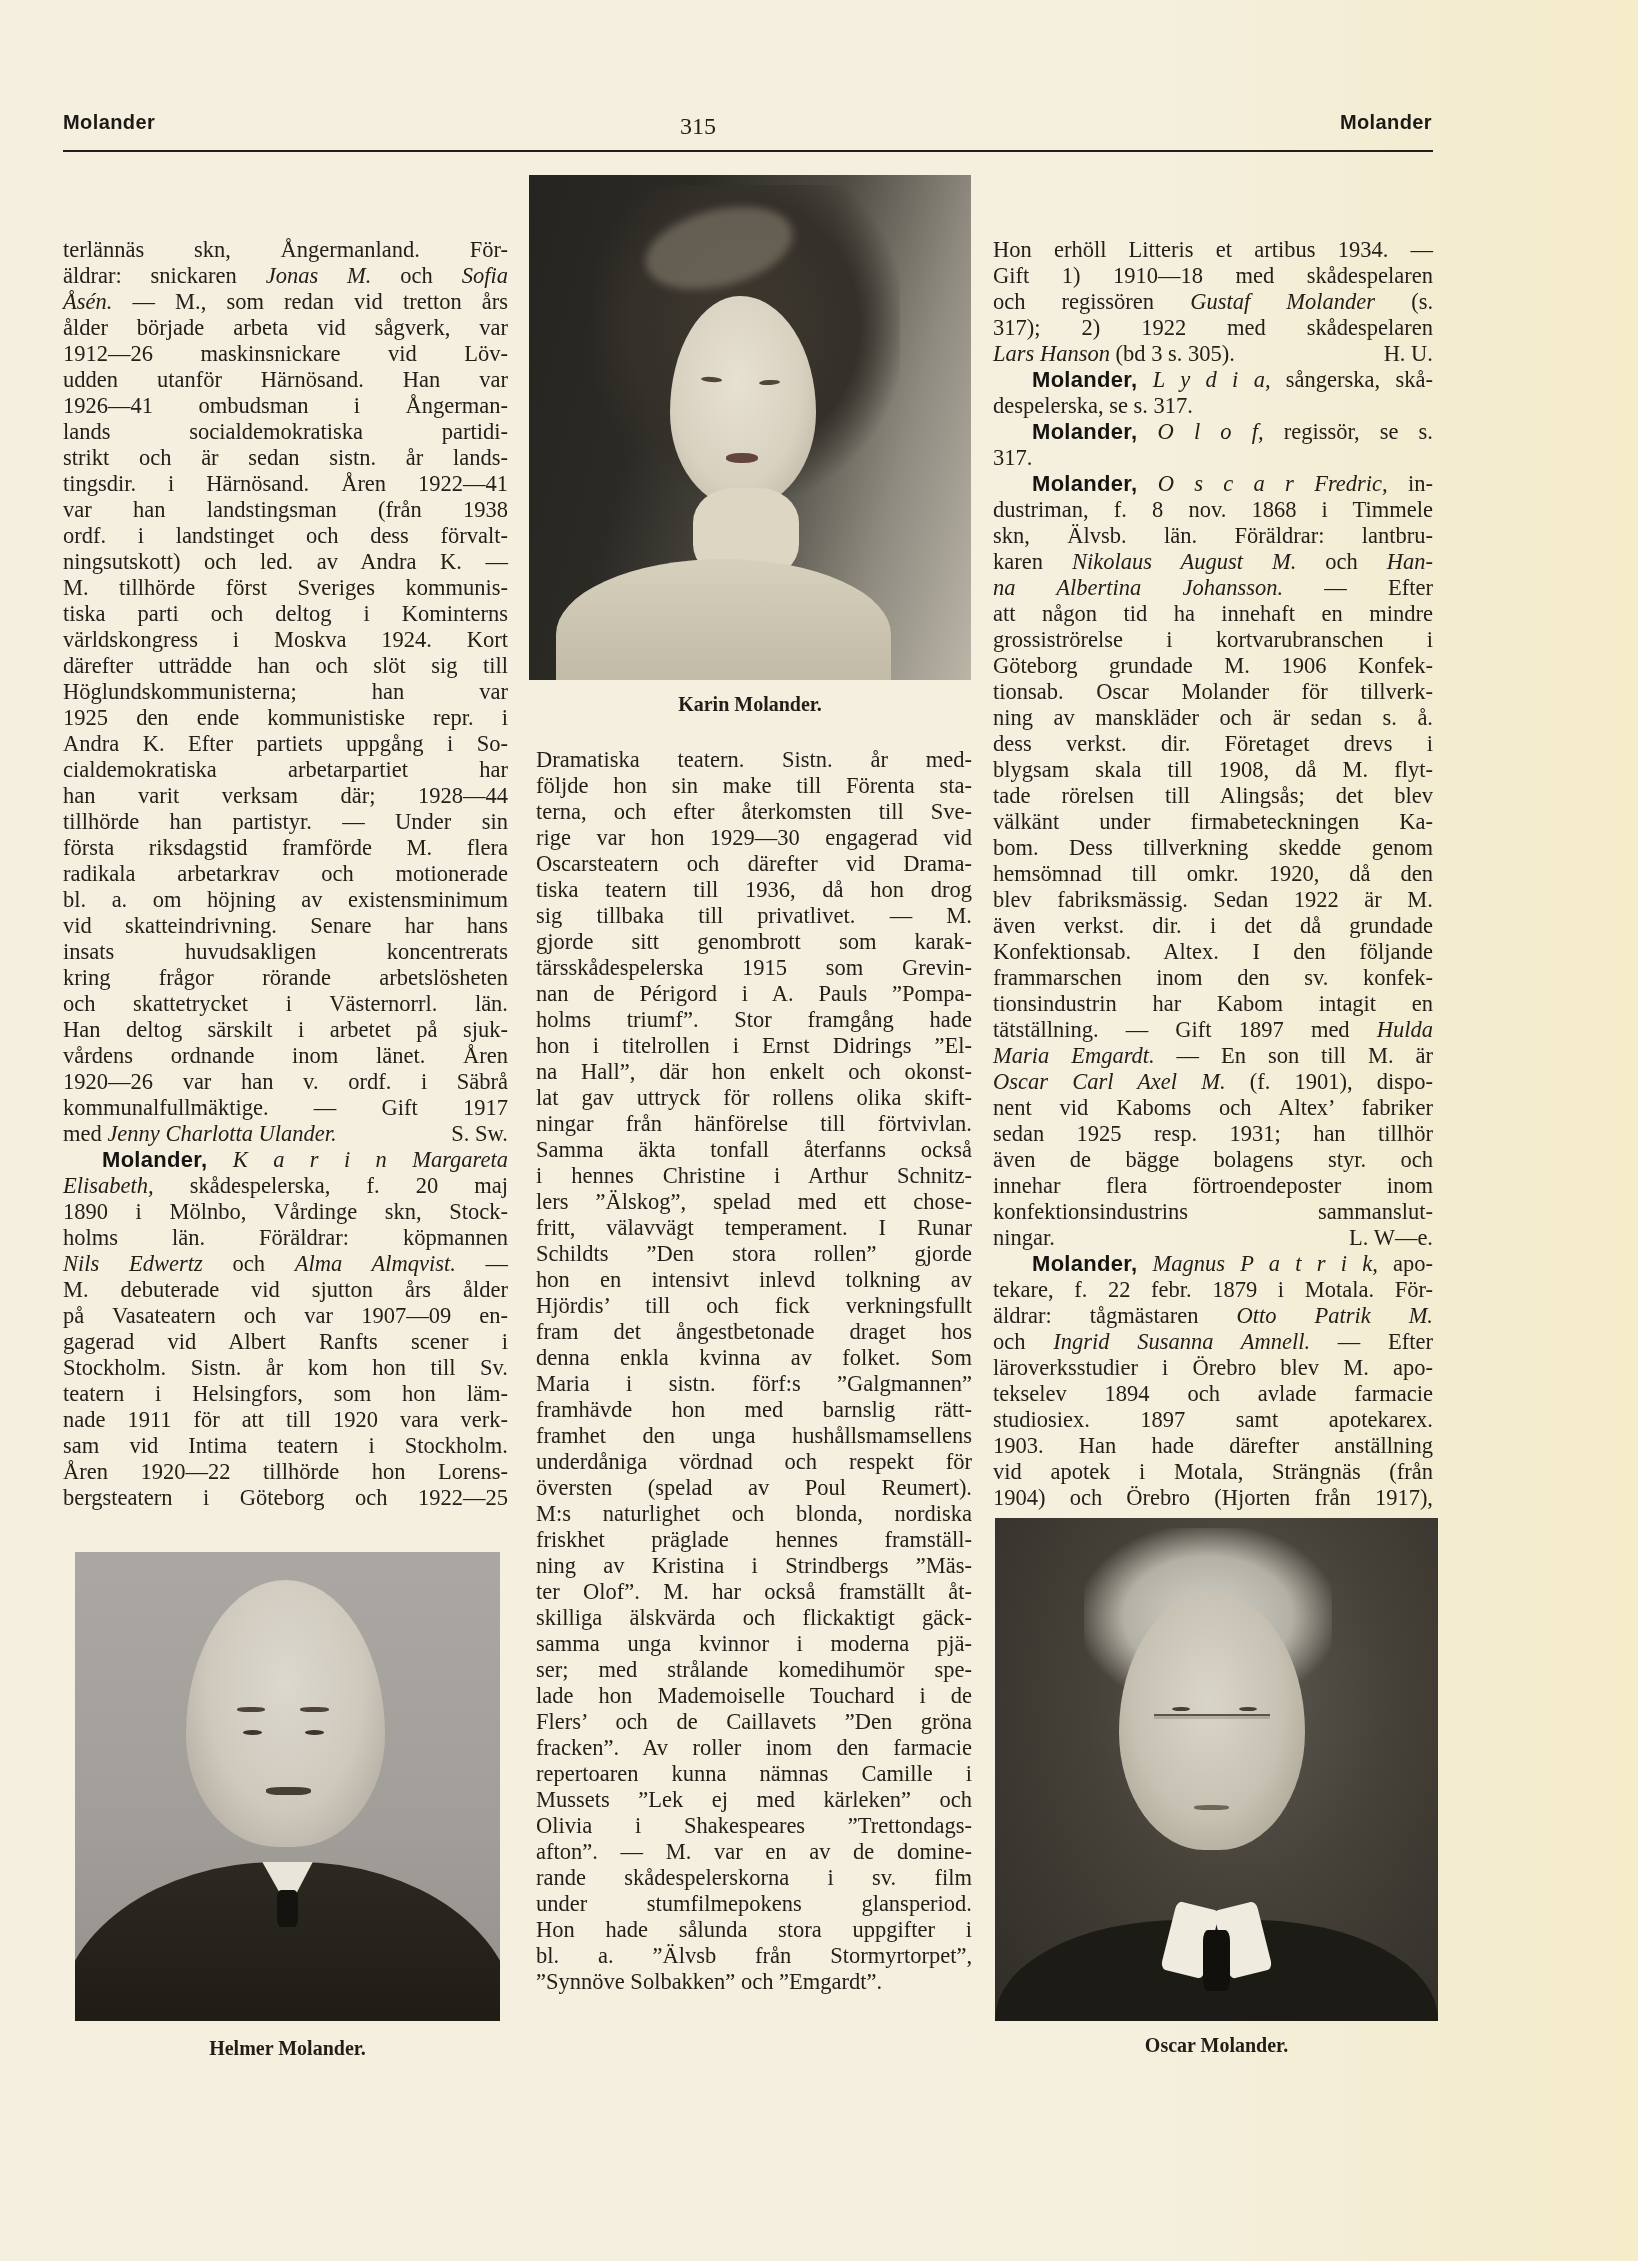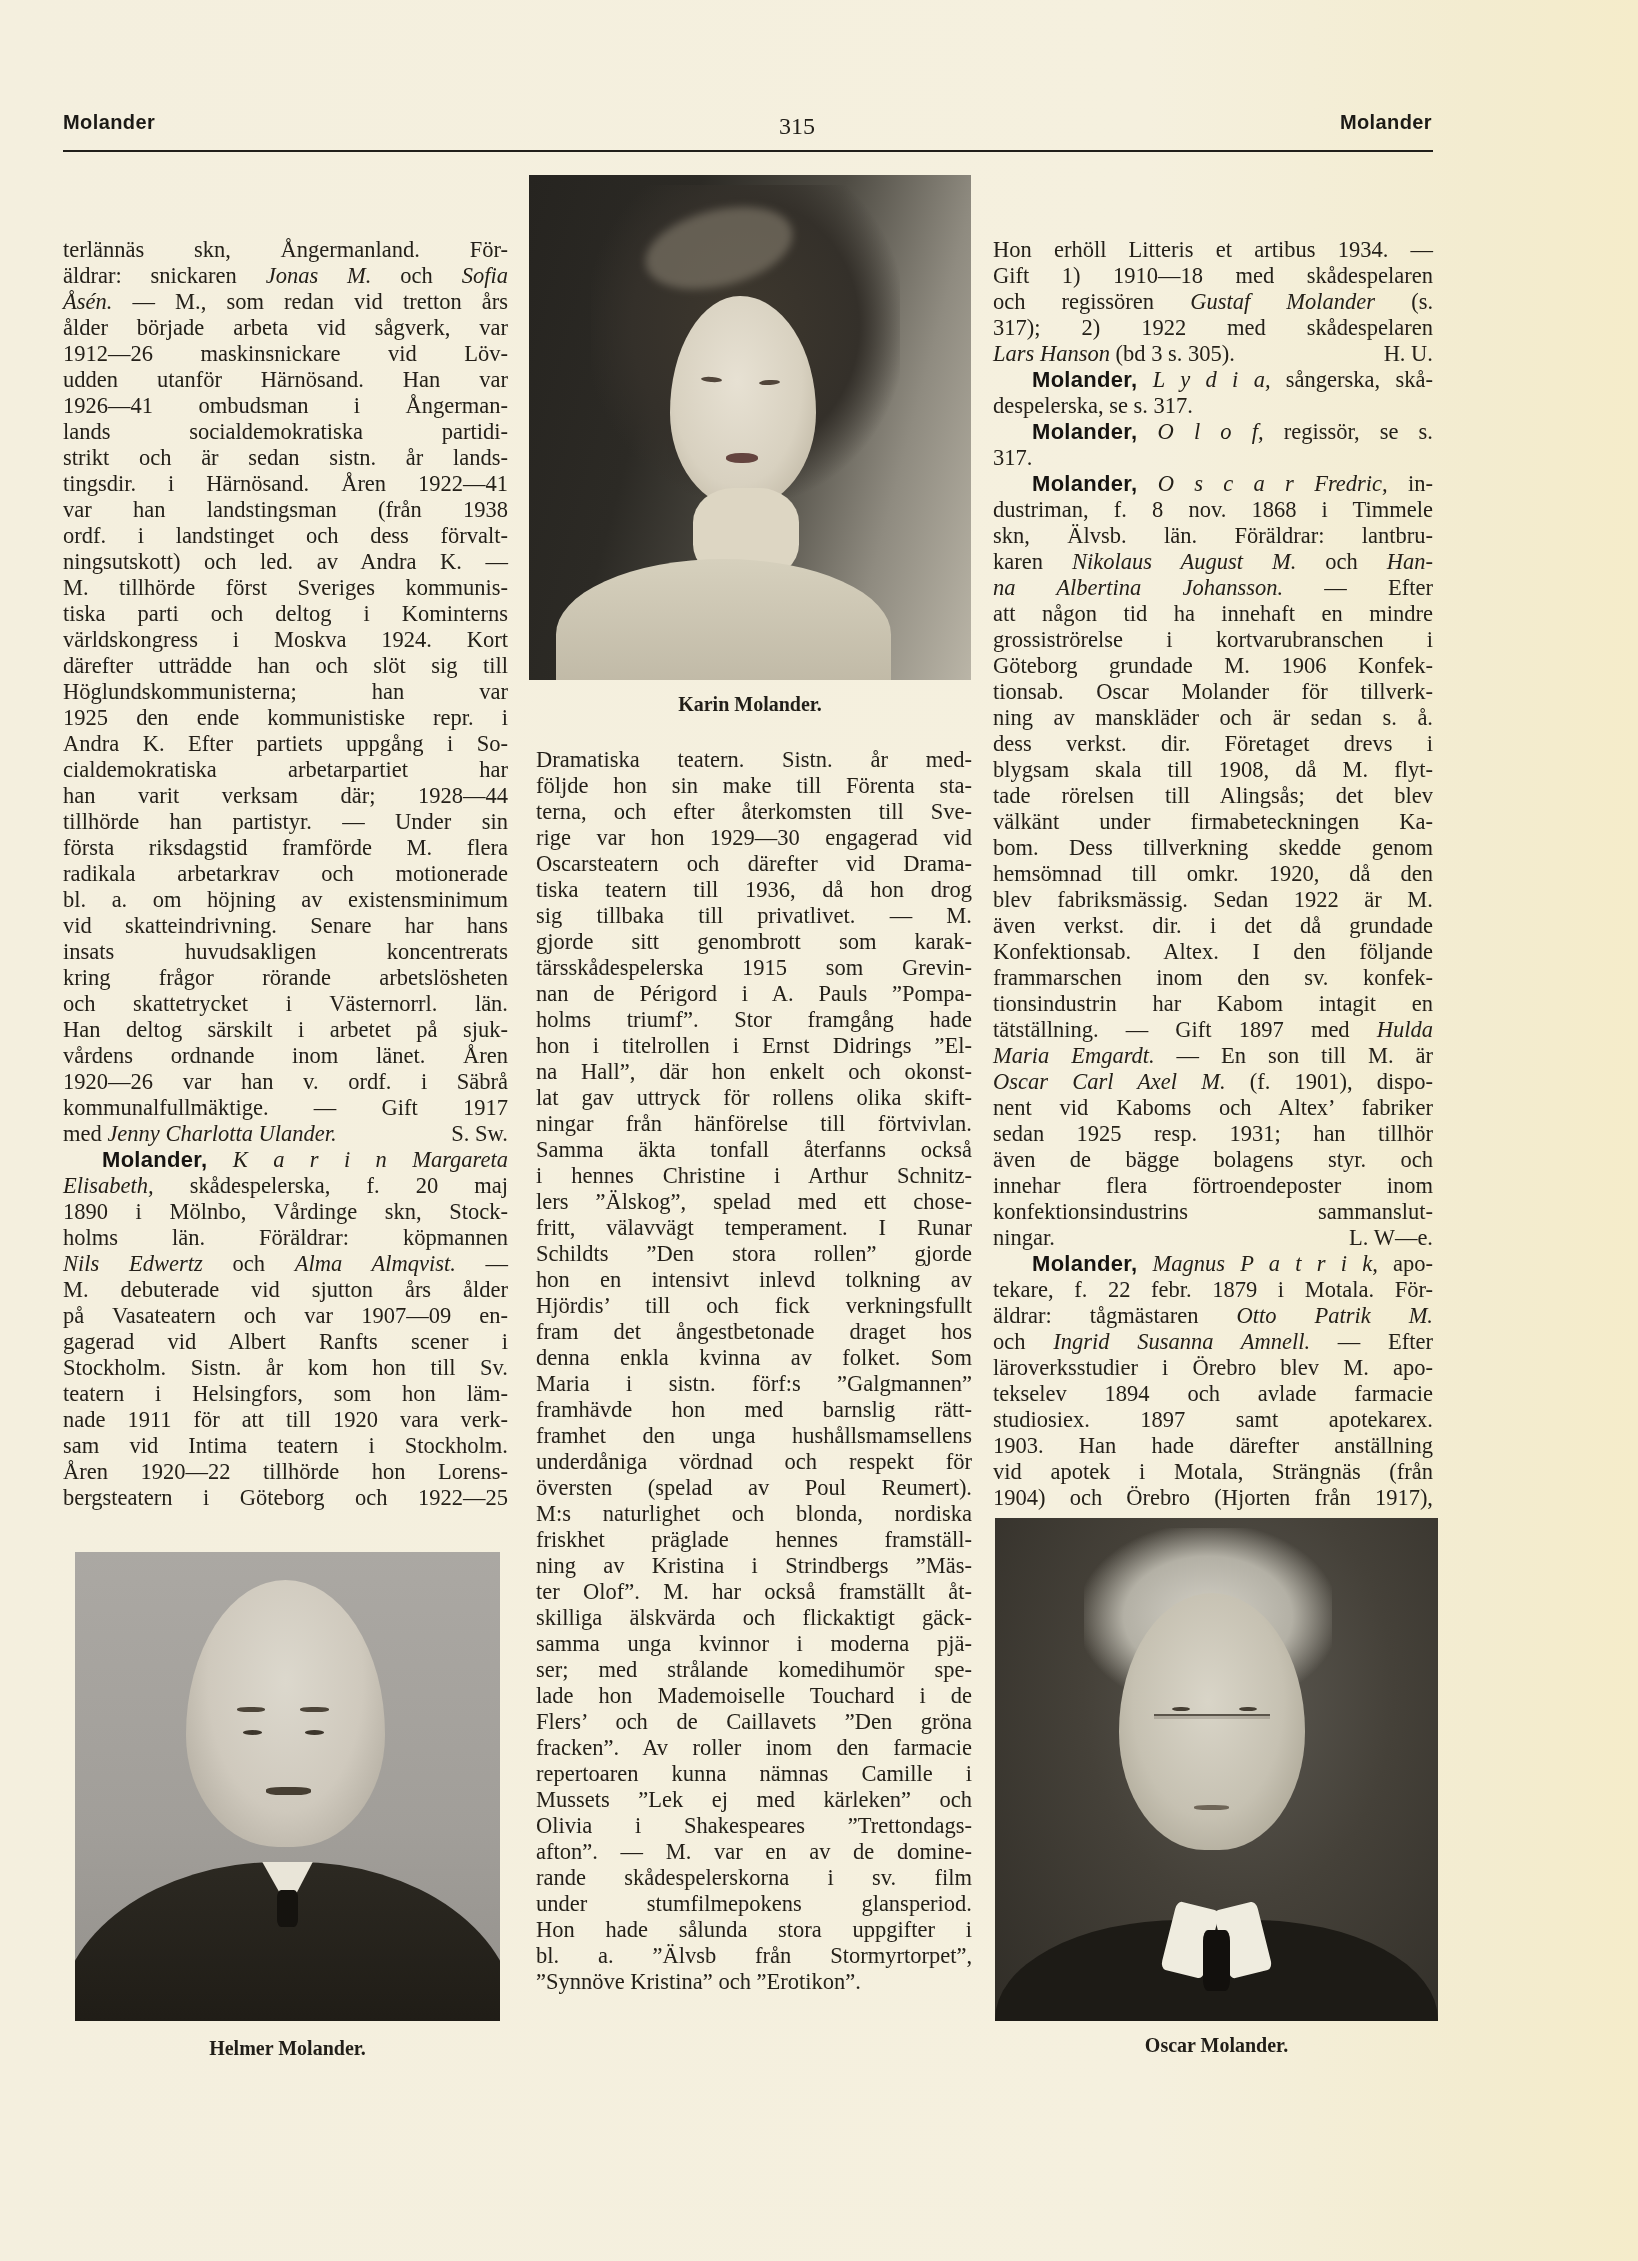--- a/index.html
+++ b/index.html
@@ -14,21 +14,21 @@
   .hdr-word {
     position:absolute; top:111px;
     font-family:"Liberation Sans", sans-serif;
     font-weight:700; font-size:20px; color:#1c1a16;
     letter-spacing:0.4px;
   }
   .hdr-left { left:63px; }
   .hdr-right { left:993px; width:439px; text-align:right; }
   .page-num {
     position:absolute; top:113px; left:680px; width:135px;
-    text-align:right; font-size:24px; color:#23201a;
+    text-align:left; font-size:24px; color:#23201a;
   }
   .hdr-rule {
     position:absolute; left:63px; top:150px; width:1370px; height:2.3px;
     background:#211f1b;
   }
   .col { position:absolute; }
   .col-left   { left:63px;   top:237px; width:445px; }
   .col-middle { left:536px;  top:747px; width:436px; }
   .col-right  { left:993px; top:237px; width:440px; }
   .line {
@@ -219,21 +219,21 @@
       <div class="line st">Flers’ och de Caillavets ”Den gröna</div>
       <div class="line st">fracken”. Av roller inom den farmacie</div>
       <div class="line st">repertoaren kunna nämnas Camille i</div>
       <div class="line st">Mussets ”Lek ej med kärleken” och</div>
       <div class="line st">Olivia i Shakespeares ”Trettondags-</div>
       <div class="line st">afton”. — M. var en av de domine-</div>
       <div class="line st">rande skådespelerskorna i sv. film</div>
       <div class="line st">under stumfilmepokens glansperiod.</div>
       <div class="line st">Hon hade sålunda stora uppgifter i</div>
       <div class="line st">bl. a. ”Älvsb från Stormyrtorpet”,</div>
-      <div class="line">”Synnöve Kristina” och ”Erotikon”.</div>
+      <div class="line">”Synnöve Solbakken” och ”Emgardt”.</div>
     </div>
 
   <div class="col col-right">
       <div class="line st">Hon erhöll Litteris et artibus 1934. —</div>
       <div class="line st">Gift 1) 1910—18 med skådespelaren</div>
       <div class="line st">och regissören <i>Gustaf Molander</i> (s.</div>
       <div class="line st">317); 2) 1922 med skådespelaren</div>
       <div class="line gap">
         <span><i>Lars Hanson</i> (bd 3 s. 305).</span>
         <span>H. U.</span>

